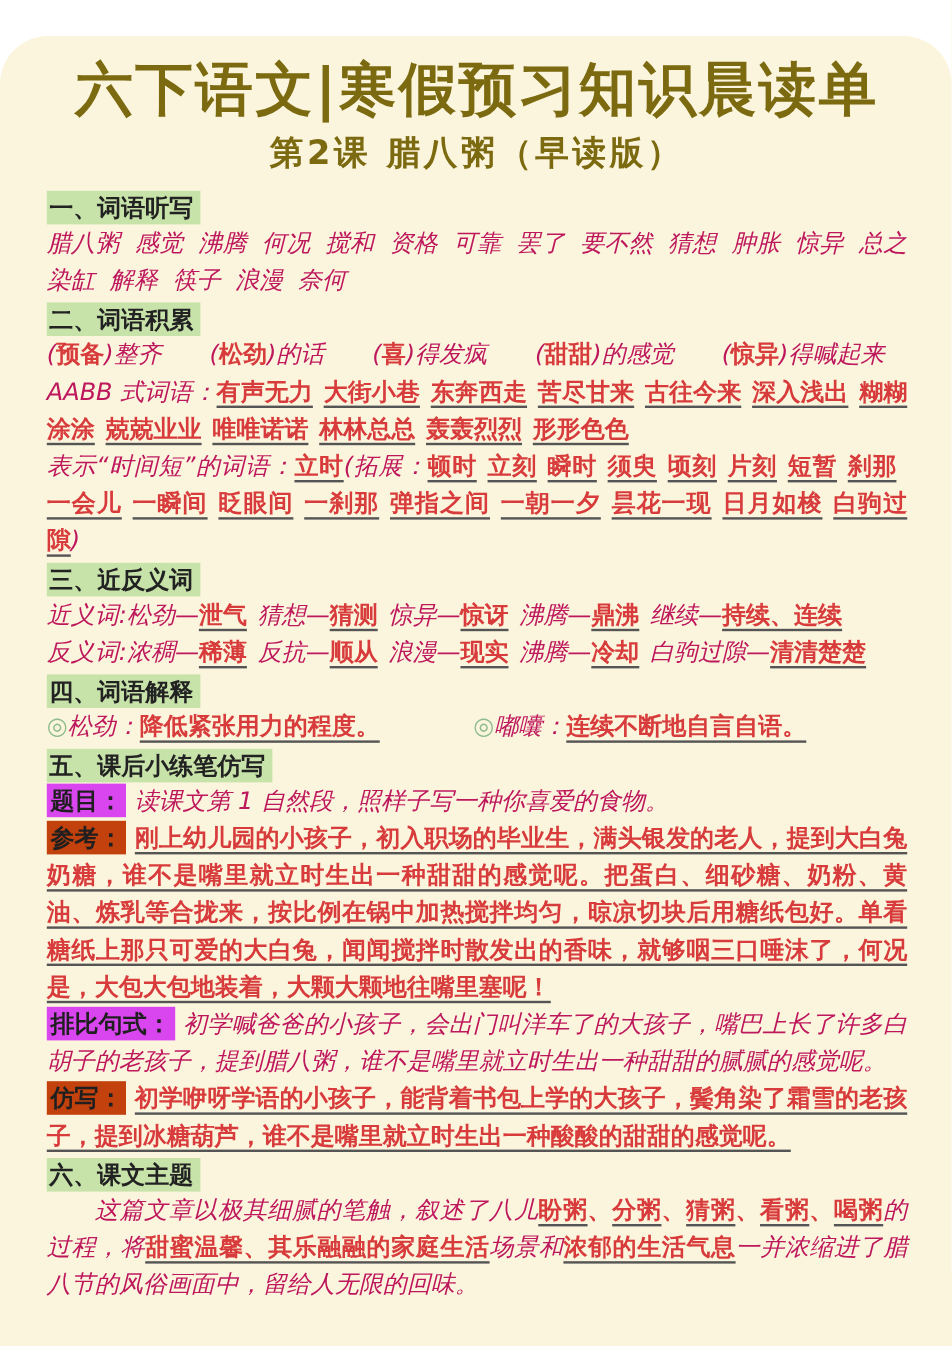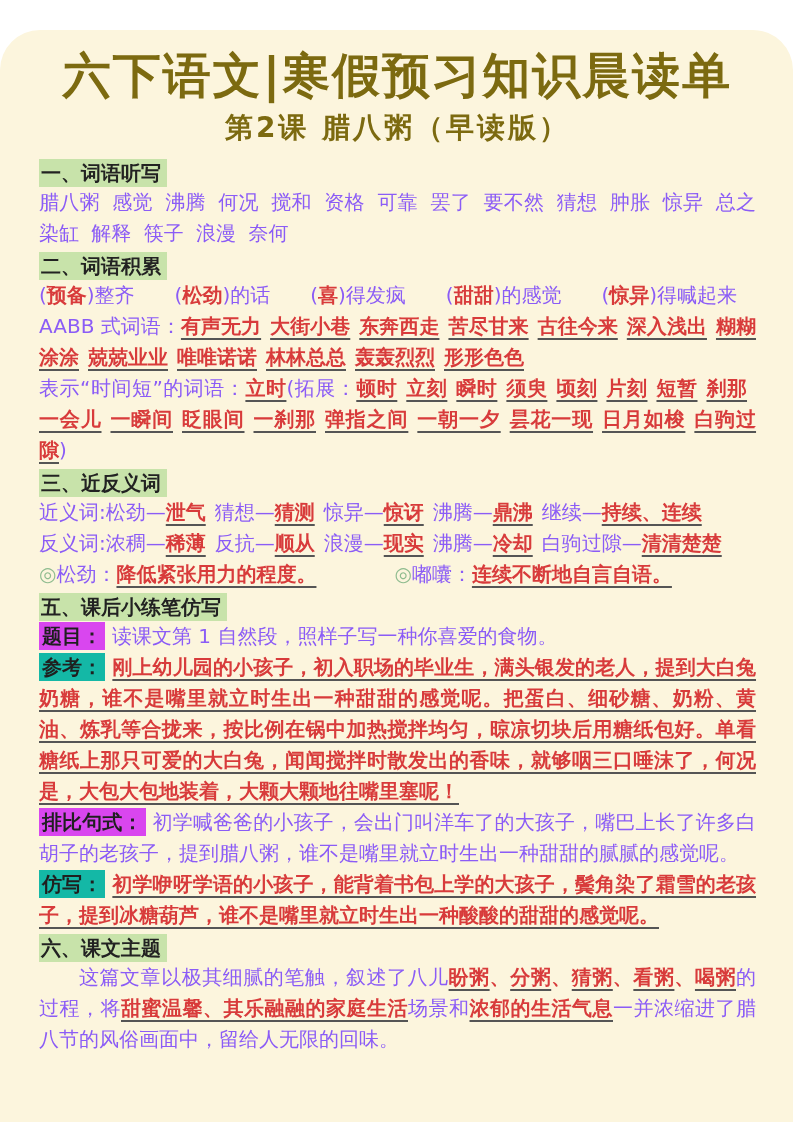--- a/index.html
+++ b/index.html
@@ -27,33 +27,33 @@
   .sec-head{
     display:inline-block;background:#C8E3AA;color:#222;
     font-weight:bold;font-size:20px;line-height:28px;
     padding:0 6px 0 2px;vertical-align:middle;
   }
   .sec-body{margin:0;}
   .para{margin:0;font-size:20px;line-height:31px;color:#1f1f1f;}
   .j{text-align:justify;}
   .ind{text-indent:2em;}
   .wl{word-spacing:6px;text-align:justify;}
-  .b{color:#8b5cf6;}
+  .b{color:#be185d;font-style:italic;}
   .r{color:#D83B3B;font-weight:bold;}
   .ru{
     color:#D83B3B;font-weight:bold;
     text-decoration:underline;
     text-decoration-color:#555555;
     text-underline-offset:5px;
     text-decoration-thickness:1.5px;
   }
   .w{margin-right:9px;}
   .g{color:#8FBC8F;}
   .hy{background:#d946ef;color:#1f1f1f;font-weight:bold;padding:2px 3px;margin-right:7px;}
-  .hb{background:#14b8a6;color:#1f1f1f;font-weight:bold;padding:2px 3px;margin-right:7px;}
+  .hb{background:#c2410c;color:#1f1f1f;font-weight:bold;padding:2px 3px;margin-right:7px;}
   .sp{display:inline-block;width:78px;}
 </style>
 </head>
 <body>
 
 <div class="page">
   <div class="content">
 
     <h1 class="title">六下语文|寒假预习知识晨读单</h1>
     <h2 class="subtitle">第2课 腊八粥（早读版）</h2>
@@ -76,20 +76,21 @@
 
     <div class="section">
       <div class="sec-head-row"><span class="sec-head">三、近反义词</span></div>
       <div class="sec-body">
           <p class="para "><span class="b">近义词:松劲—</span><span class="ru w">泄气</span><span class="b">猜想—</span><span class="ru w">猜测</span><span class="b">惊异—</span><span class="ru w">惊讶</span><span class="b">沸腾—</span><span class="ru w">鼎沸</span><span class="b">继续—</span><span class="ru">持续、连续</span></p>
           <p class="para "><span class="b">反义词:浓稠—</span><span class="ru w">稀薄</span><span class="b">反抗—</span><span class="ru w">顺从</span><span class="b">浪漫—</span><span class="ru w">现实</span><span class="b">沸腾—</span><span class="ru w">冷却</span><span class="b">白驹过隙—</span><span class="ru">清清楚楚</span></p>
         </div>
     </div>
 
     <div class="section">
+      <div class="sec-head-row"><span class="sec-head">四、词语解释</span></div>
       <div class="sec-body">
           <p class="para "><span class="g">◎</span><span class="b">松劲：</span><span class="ru">降低紧张用力的程度。</span><span class="sp"></span><span class="g">◎</span><span class="b">嘟囔：</span><span class="ru">连续不断地自言自语。</span></p>
         </div>
     </div>
 
     <div class="section">
       <div class="sec-head-row"><span class="sec-head">五、课后小练笔仿写</span></div>
       <div class="sec-body">
           <p class="para "><span class="hy">题目：</span><span class="b">读课文第 1 自然段，照样子写一种你喜爱的食物。</span></p>
           <p class="para j"><span class="hb">参考：</span><span class="ru">刚上幼儿园的小孩子，初入职场的毕业生，满头银发的老人，提到大白兔奶糖，谁不是嘴里就立时生出一种甜甜的感觉呢。把蛋白、细砂糖、奶粉、黄油、炼乳等合拢来，按比例在锅中加热搅拌均匀，晾凉切块后用糖纸包好。单看糖纸上那只可爱的大白兔，闻闻搅拌时散发出的香味，就够咽三口唾沫了，何况是，大包大包地装着，大颗大颗地往嘴里塞呢！</span></p>

